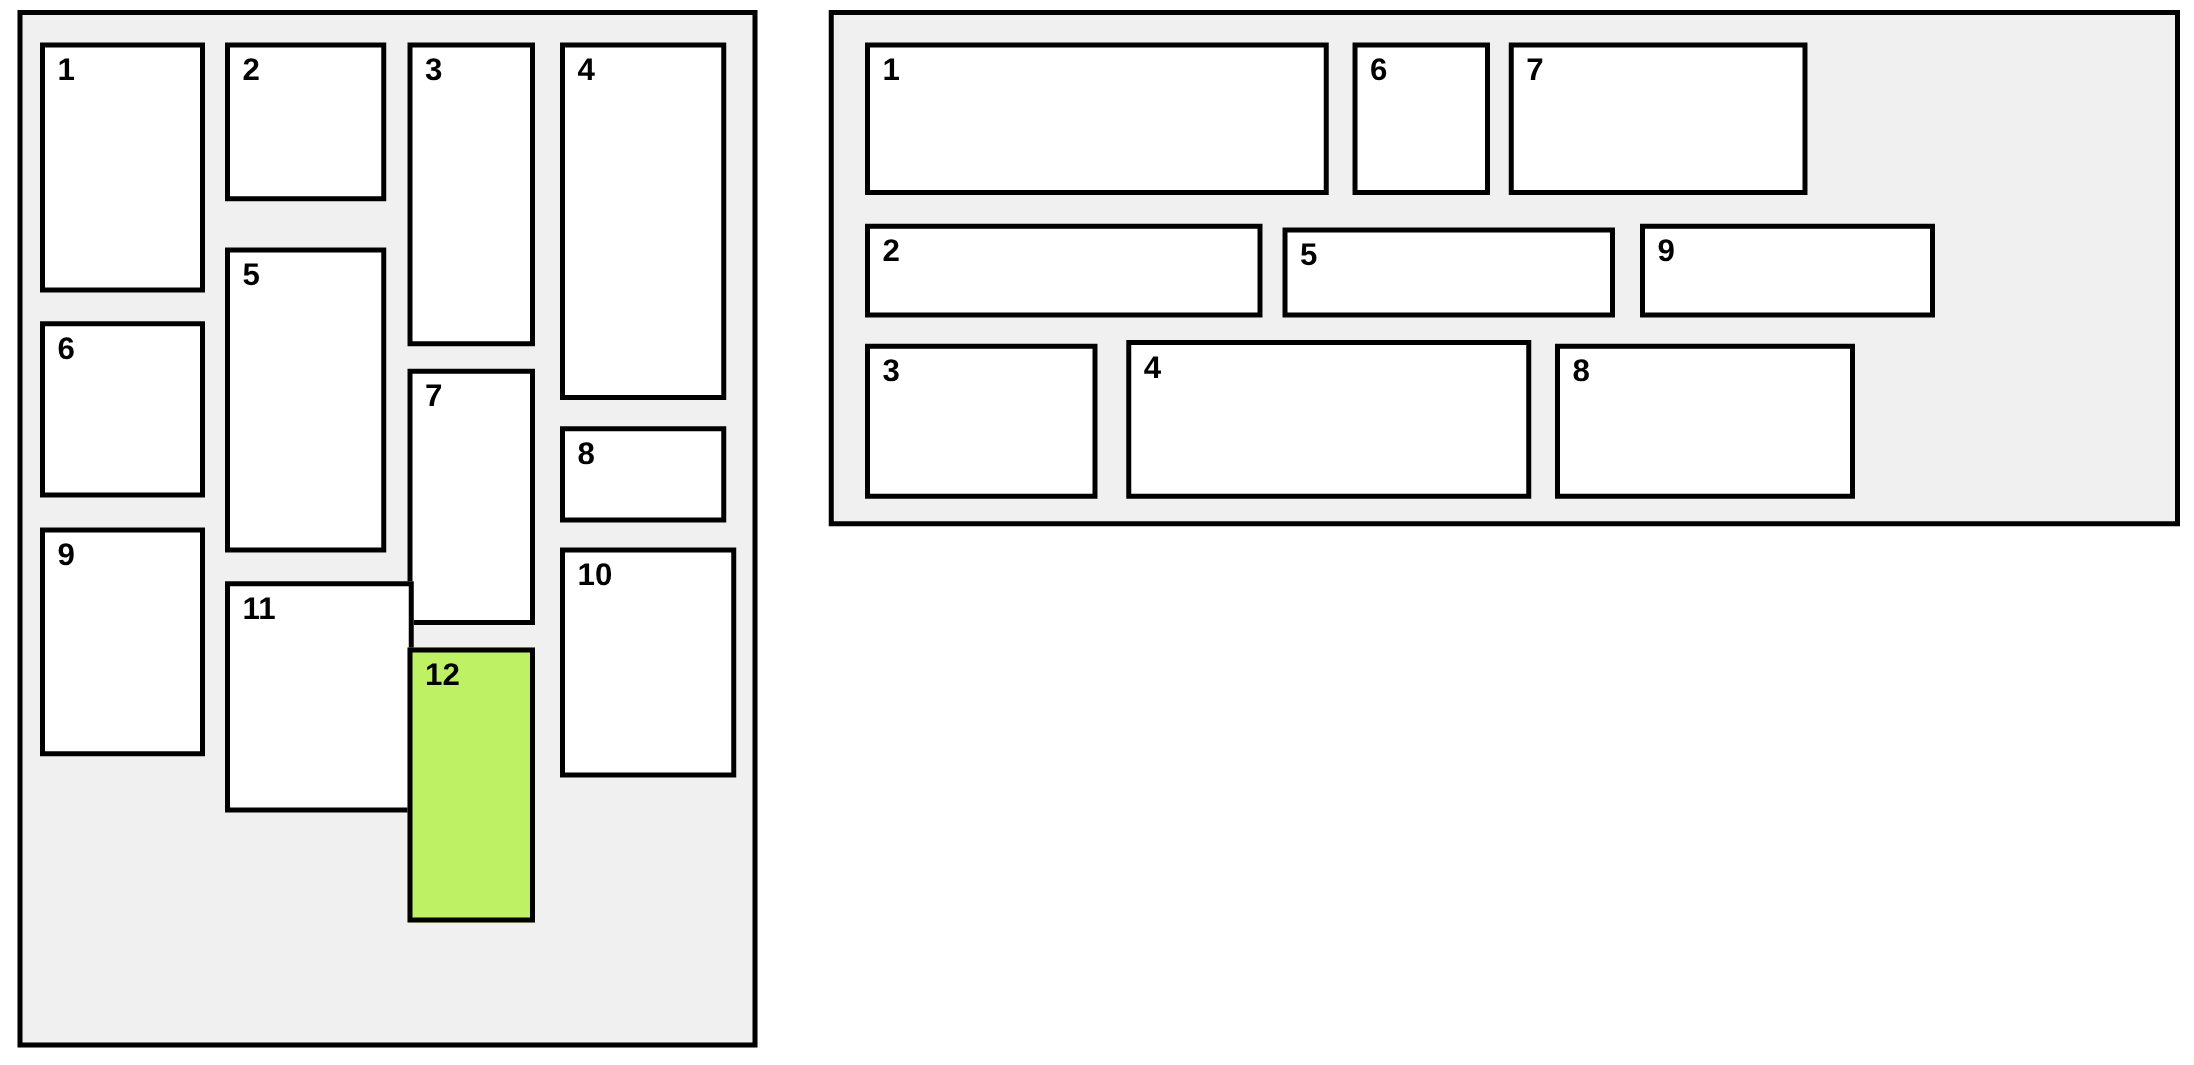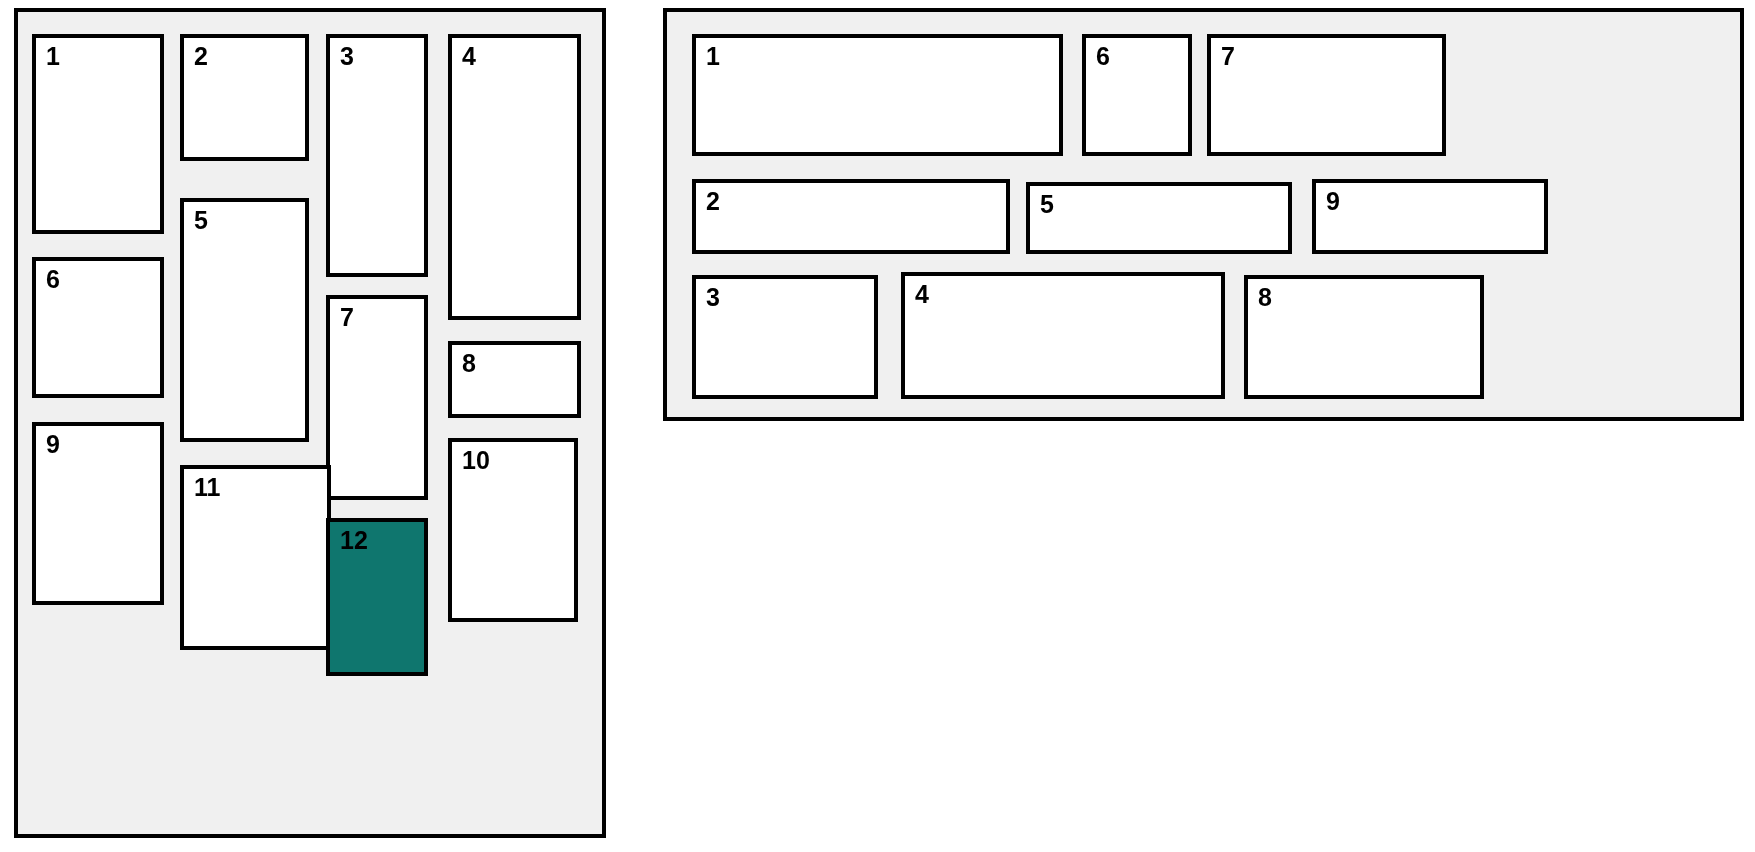--- a/index.html
+++ b/index.html
@@ -67,27 +67,27 @@
       </div>
       <div class="cell" style="left: 308px; top: 283px; width: 102px; height: 205px; background: rgb(255, 255, 255); border-color: rgb(0, 0, 0);">
         <span class="cell-label">7</span>
       </div>
       <div class="cell" style="left: 430px; top: 329px; width: 133px; height: 77px; background: rgb(255, 255, 255); border-color: rgb(0, 0, 0);">
         <span class="cell-label">8</span>
       </div>
       <div class="cell" style="left: 14px; top: 410px; width: 132px; height: 183px; background: rgb(255, 255, 255); border-color: rgb(0, 0, 0);">
         <span class="cell-label">9</span>
       </div>
-      <div class="cell" style="left: 430px; top: 426px; width: 130px; height: 184px; background: rgb(255, 255, 255); border-color: rgb(0, 0, 0);">
+      <div class="cell" style="left: 430px; top: 426px; width: 141px; height: 184px; background: rgb(255, 255, 255); border-color: rgb(0, 0, 0);">
         <span class="cell-label">10</span>
       </div>
       <div class="cell" style="left: 162px; top: 453px; width: 151px; height: 185px; background: rgb(255, 255, 255); border-color: rgb(0, 0, 0);">
         <span class="cell-label">11</span>
       </div>
-      <div class="cell" style="left: 308px; top: 506px; width: 102px; height: 158px; background: #0f766e; border-color: rgb(0, 0, 0);">
+      <div class="cell" style="left: 308px; top: 506px; width: 102px; height: 220px; background: #bef264; border-color: rgb(0, 0, 0);">
         <span class="cell-label">12</span>
       </div>
     </div>
     <div class="panel" style="left: 663px; top: 8px; width: 1081px; height: 413px; background: rgb(240, 240, 240); border-color: rgb(0, 0, 0);">
       <div class="cell" style="left: 25px; top: 22px; width: 371px; height: 122px; background: rgb(255, 255, 255); border-color: rgb(0, 0, 0);">
         <span class="cell-label">1</span>
       </div>
       <div class="cell" style="left: 415px; top: 22px; width: 110px; height: 122px; background: rgb(255, 255, 255); border-color: rgb(0, 0, 0);">
         <span class="cell-label">6</span>
       </div>

